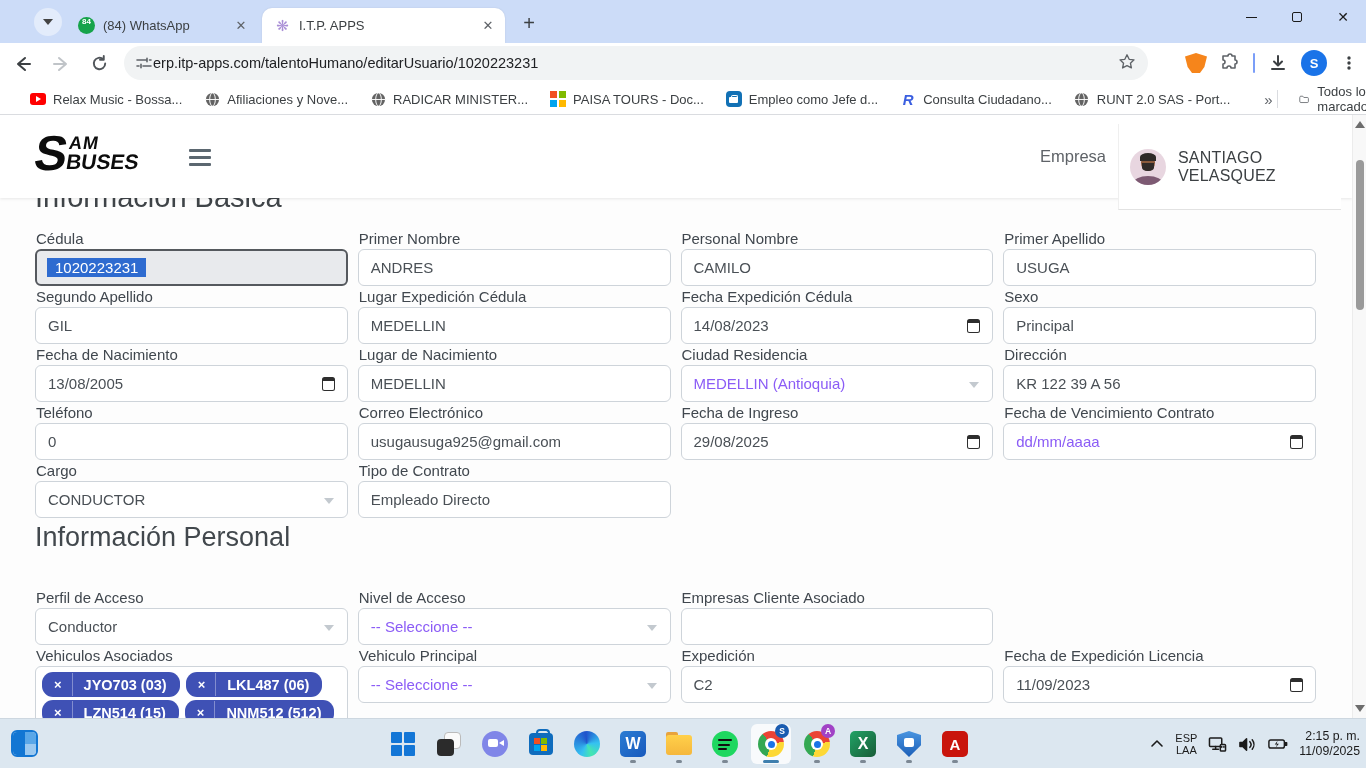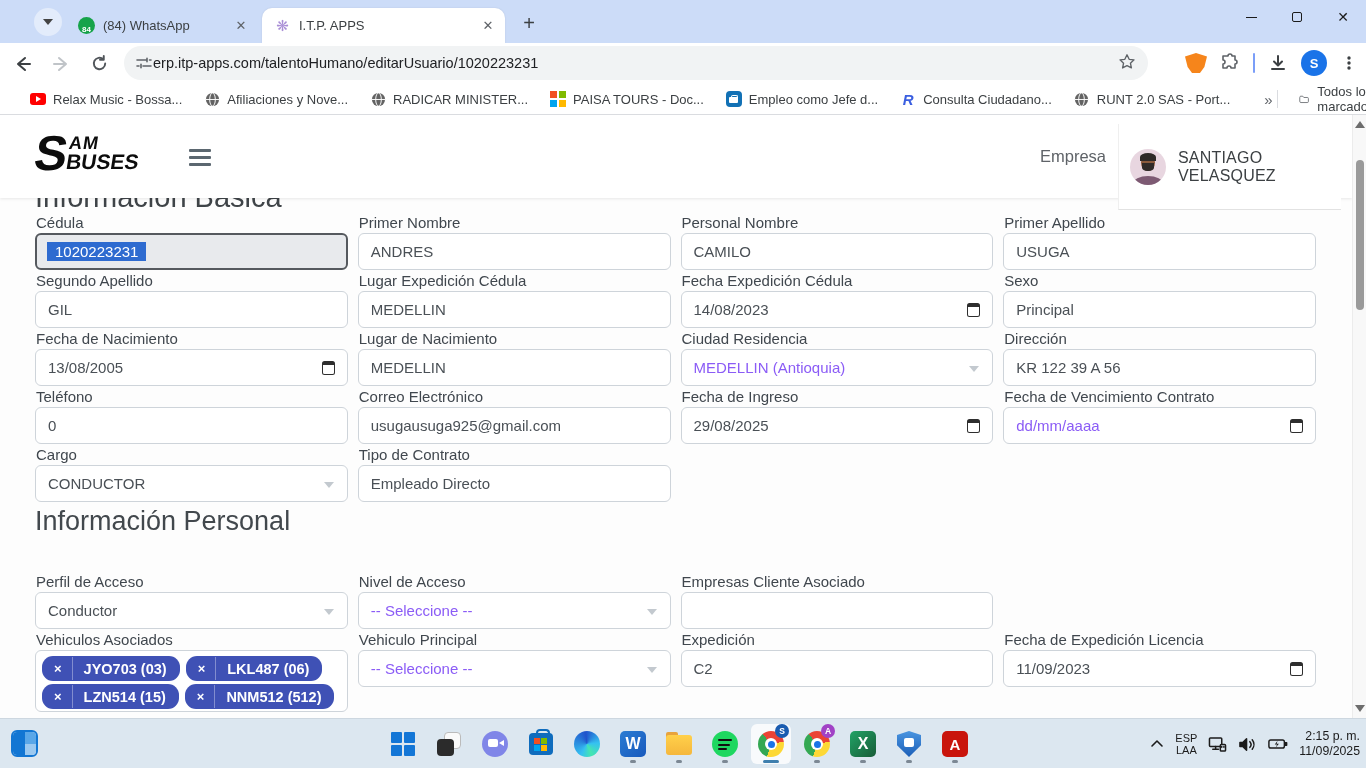--- a/index.html
+++ b/index.html
@@ -7,21 +7,21 @@
   body{font-family:"Liberation Sans",sans-serif;background:#fff}
   .screen{position:relative;width:1366px;height:768px;overflow:hidden;background:#fff}
 
   
   .tabstrip{position:absolute;left:0;top:0;width:1366px;height:43px;background:#ccdcf8}
   .tabsearch{position:absolute;left:34px;top:8px;width:28px;height:28px;border-radius:14px;background:rgba(255,255,255,.45);display:flex;align-items:center;justify-content:center}
   .chev-down{width:0;height:0;border-left:5px solid transparent;border-right:5px solid transparent;border-top:6px solid #444}
   .tab{position:absolute;top:8px;height:35px;display:flex;align-items:center;font-size:13px;color:#3c4043}
   .tab-wa{left:66px;width:192px}
   .tab-itp{left:262px;width:243px;background:#fff;border-radius:10px 10px 0 0;box-shadow:0 0 2px rgba(0,0,0,.1)}
-  .fav-wa{width:17px;height:17px;border-radius:50%;background:#16a34a;color:#fff;font-size:8px;font-weight:bold;display:flex;align-items:flex-end;justify-content:center;margin:0 8px 0 12px}
+  .fav-wa{width:17px;height:17px;border-radius:50%;background:#16a34a;color:#fff;font-size:8px;font-weight:bold;display:flex;align-items:flex-start;justify-content:center;margin:0 8px 0 12px}
   .fav-itp{width:17px;height:17px;margin:0 8px 0 12px;color:#a98ed6;font-size:15px;line-height:17px;text-align:center}
   .tab-label{flex:1;white-space:nowrap;overflow:hidden}
   .tab-close{width:18px;height:18px;border-radius:50%;display:flex;align-items:center;justify-content:center;color:#5f6368;font-size:13px;margin-right:8px}
   .newtab{position:absolute;left:516px;top:10px;width:26px;height:26px;display:flex;align-items:center;justify-content:center;font-size:20px;color:#3c4043}
   .wincontrols{position:absolute;right:0;top:0;height:43px;display:flex}
   .winbtn{width:46px;height:34px;display:flex;align-items:center;justify-content:center;color:#1b1b1b}
   .mini-bar{display:block;width:11px;height:0;border-top:1.6px solid #1b1b1b}
   .maxi-box{display:block;width:10px;height:10px;border:1.4px solid #1b1b1b;border-radius:2px}
   .closex{font-size:14px}
 
@@ -69,21 +69,21 @@
   .pavatar{width:36px;height:36px;border-radius:50%;background:#e8d6e0;position:relative;overflow:hidden;flex:none}
   .pavatar .head{position:absolute;left:11px;top:6px;width:14px;height:16px;background:#8a5a3c;border-radius:45% 45% 50% 50%}
   .pavatar .hair{position:absolute;left:10px;top:4px;width:16px;height:8px;background:#2f2a28;border-radius:50% 50% 0 0}
   .pavatar .beard{position:absolute;left:12px;top:14px;width:12px;height:8px;background:#2f2a28;border-radius:0 0 45% 45%}
   .pavatar .shirt{position:absolute;left:3px;bottom:-7px;width:30px;height:16px;background:#7d5a73;border-radius:50% 50% 0 0}
   .uname{font-size:16px;color:#3c4043;letter-spacing:.2px}
 
   
   .content{position:absolute;left:0;top:83px;width:1352px;height:520px;z-index:1}
   .h-basic{position:absolute;left:35px;top:-17px;font-size:29px;font-weight:500;color:#3f4448}
-  .formgrid{position:absolute;left:35px;top:16px;width:1281px;display:grid;grid-template-columns:repeat(4,1fr);column-gap:10px;row-gap:2px}
+  .formgrid{position:absolute;left:35px;top:32px;width:1281px;display:grid;grid-template-columns:repeat(4,1fr);column-gap:10px;row-gap:2px}
   .fg label{display:block;font-size:15px;line-height:17px;color:#40474e;margin:0 0 2px 1px}
   .inp{height:37px;border:1px solid #ced4da;border-radius:6px;background:#fff;display:flex;align-items:center;padding:0 12px;font-size:15px;color:#4a5056;position:relative}
   .inp.muted{color:#8b5cf6}
   .sel::after{content:"";position:absolute;right:13px;top:16px;border-left:5px solid transparent;border-right:5px solid transparent;border-top:6px solid #c3c9cf}
   .cal{width:13px;height:14px;border:1.8px solid #2e2e2e;border-top-width:4px;border-radius:2.5px;margin-left:auto;flex:none}
   .inp.foc{background:#e8eaed;border:2px solid #55595e;padding:0 10px}
   .selhl{background:#2e6bd0;color:#fff;padding:1px 8px}
   .h-personal{grid-column:1/-1;font-size:27px;line-height:31px;font-weight:500;color:#42484d;margin:2px 0 34px 0}
   .tagsbox{height:62px;border:1px solid #ced4da;border-radius:6px;padding:5px 6px;display:flex;flex-wrap:wrap;gap:3px 6px;overflow:hidden;background:#fff}
   .tag{background:#3f51b5;color:#fff;border-radius:11px;height:25px;display:inline-flex;align-items:center;font-size:14.5px;font-weight:600;padding-right:13px}

